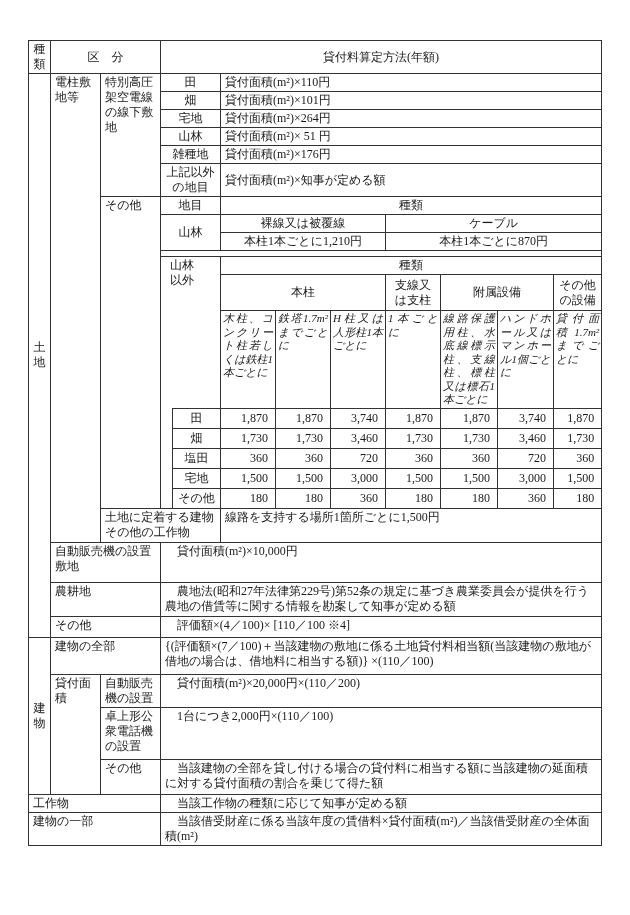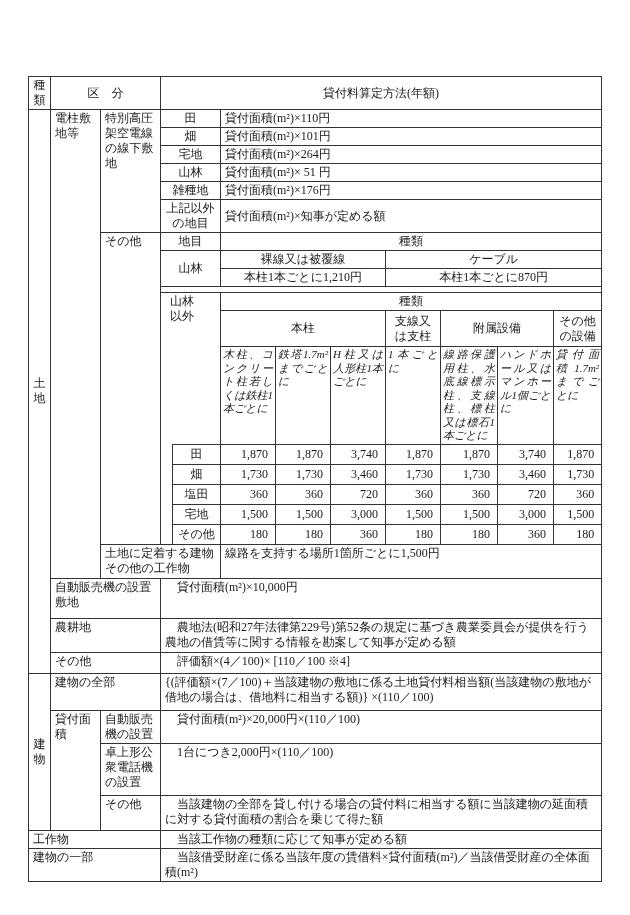--- a/index.html
+++ b/index.html
@@ -1,20 +1,20 @@
 <!DOCTYPE html>
 <html><head>
 <meta charset="utf-8">
 <style>
   html,body{margin:0;padding:0;background:#ffffff;}
   body{width:630px;height:915px;overflow:hidden;color:#1a1a1a;
        font-family:"Liberation Serif","DejaVu Serif",serif;}
   .page{padding:40px 0 0 28px;}
   .doc-title{font-size:12px;line-height:15px;margin:0 0 10px 2px;}
-  table.main{border-collapse:collapse;table-layout:fixed;width:573px;margin-top:36px;}
+  table.main{border-collapse:collapse;table-layout:fixed;width:573px;}
   col.c1{width:22px}col.c2{width:50px}col.c3{width:60px}
   col.c4a{width:12px}col.c4b{width:48px}
   col.n1{width:55px}col.n2{width:55px}col.n3{width:55px}col.n4{width:55px}
   col.n5{width:57px}col.n6{width:56px}col.n7{width:48px}
   td,th{border:1px solid #333;font-size:12px;line-height:15px;
         padding:1px 4px;vertical-align:top;text-align:left;
         font-weight:normal;word-break:break-all;overflow:hidden;}
   .c{text-align:center;}
   .m{vertical-align:middle;}
   .r{text-align:right;padding-right:7px;}
@@ -213,21 +213,21 @@
 
     <tr style="height:37px">
       <td class="kind" rowspan="4">建物</td>
       <td colspan="2">建物の全部</td>
       <td colspan="9">{(評価額×(7／100)＋当該建物の敷地に係る土地貸付料相当額(当該建物の敷地が借地の場合は、借地料に相当する額)} ×(110／100)</td>
     </tr>
 
     <tr style="height:33px">
       <td rowspan="3">貸付面積</td>
       <td>自動販売機の設置</td>
-      <td class="ind" colspan="9">貸付面積(m²)×20,000円×(110／100)</td>
+      <td class="ind" colspan="9">貸付面積(m²)×20,000円×(110／200)</td>
     </tr>
 
     <tr style="height:52px">
       <td>卓上形公衆電話機の設置</td>
       <td class="ind" colspan="9">1台につき2,000円×(110／100)</td>
     </tr>
 
     <tr style="height:35px">
       <td>その他</td>
       <td class="ind" colspan="9">当該建物の全部を貸し付ける場合の貸付料に相当する額に当該建物の延面積に対する貸付面積の割合を乗じて得た額</td>

